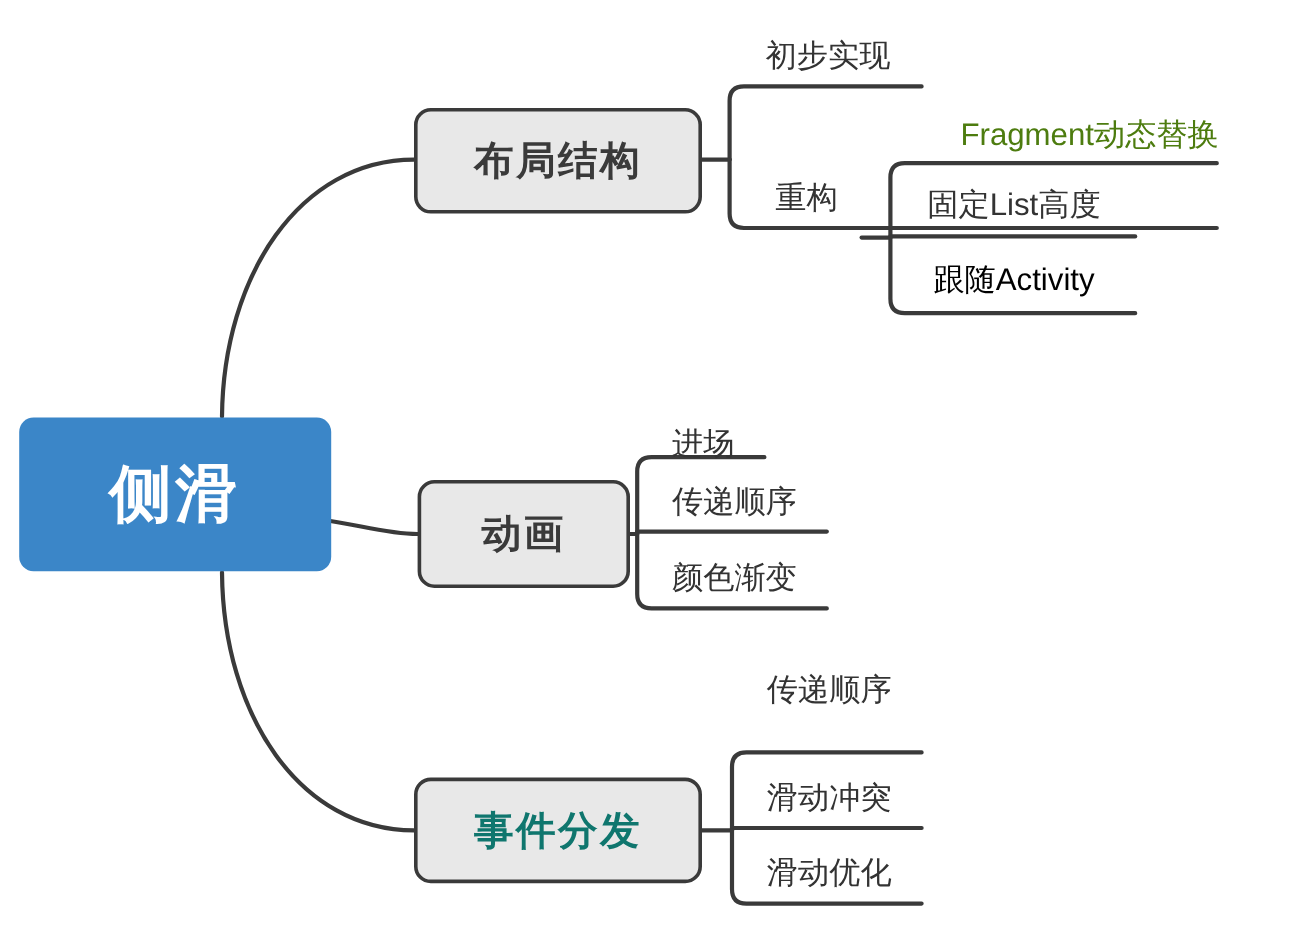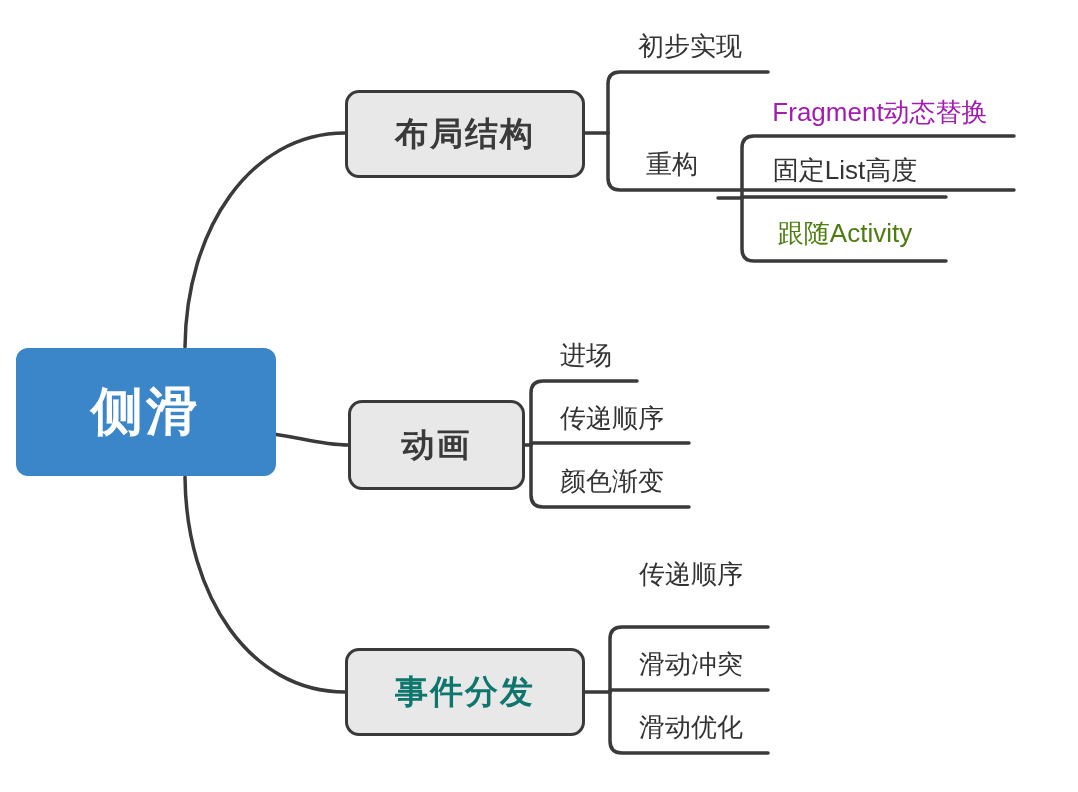--- a/index.html
+++ b/index.html
@@ -100,29 +100,29 @@
   </svg>
 
   <div class="node root-node" style="left: 16px; top: 348px; width: 260px; height: 128px; background: rgb(59, 134, 200); color: rgb(255, 255, 255);">侧滑</div>
 
   <div class="node branch-node" style="left: 345px; top: 90px; width: 240px; height: 88px; background: rgb(232, 232, 232); border-color: rgb(58, 58, 58); color: rgb(58, 58, 58);">布局结构</div>
 
   <div class="node leaf-node" style="left: 612px; top: 24px; width: 156px; height: 44px; color: rgb(51, 51, 51);">初步实现</div>
 
   <div class="node leaf-node" style="left: 612px; top: 142px; width: 120px; height: 44px; color: rgb(51, 51, 51);">重构</div>
 
-  <div class="node leaf-node lvl3" style="left: 746px; top: 90px; width: 268px; height: 44px; color: #a21caf;">Fragment动态替换</div>
+  <div class="node leaf-node lvl3" style="left: 774px; top: 90px; width: 268px; height: 44px; color: #4d7c0f;">Fragment动态替换</div>
 
   <div class="node leaf-node lvl3" style="left: 746px; top: 148px; width: 198px; height: 44px; color: rgb(51, 51, 51);">固定List高度</div>
 
-  <div class="node leaf-node lvl3" style="left: 746px; top: 211px; width: 198px; height: 44px; color: #4d7c0f;">跟随Activity</div>
+  <div class="node leaf-node lvl3" style="left: 746px; top: 211px; width: 198px; height: 44px; color: #000000;">跟随Activity</div>
 
   <div class="node branch-node" style="left: 348px; top: 400px; width: 177px; height: 90px; background: rgb(232, 232, 232); border-color: rgb(58, 58, 58); color: rgb(58, 58, 58);">动画</div>
 
-  <div class="node leaf-node" style="left: 535px; top: 333px; width: 102px; height: 44px; color: rgb(51, 51, 51);">进场</div>
+  <div class="node leaf-node" style="left: 535px; top: 347px; width: 102px; height: 44px; color: rgb(51, 51, 51);">进场</div>
 
   <div class="node leaf-node" style="left: 535px; top: 396px; width: 154px; height: 44px; color: rgb(51, 51, 51);">传递顺序</div>
 
   <div class="node leaf-node" style="left: 535px; top: 459px; width: 154px; height: 44px; color: rgb(51, 51, 51);">颜色渐变</div>
 
   <div class="node branch-node" style="left: 345px; top: 648px; width: 240px; height: 88px; background: rgb(232, 232, 232); border-color: rgb(58, 58, 58); color: #0f766e;">事件分发</div>
 
   <div class="node leaf-node" style="left: 614px; top: 552px; width: 154px; height: 44px; color: rgb(51, 51, 51);">传递顺序</div>
 
   <div class="node leaf-node" style="left: 614px; top: 642px; width: 154px; height: 44px; color: rgb(51, 51, 51);">滑动冲突</div>

